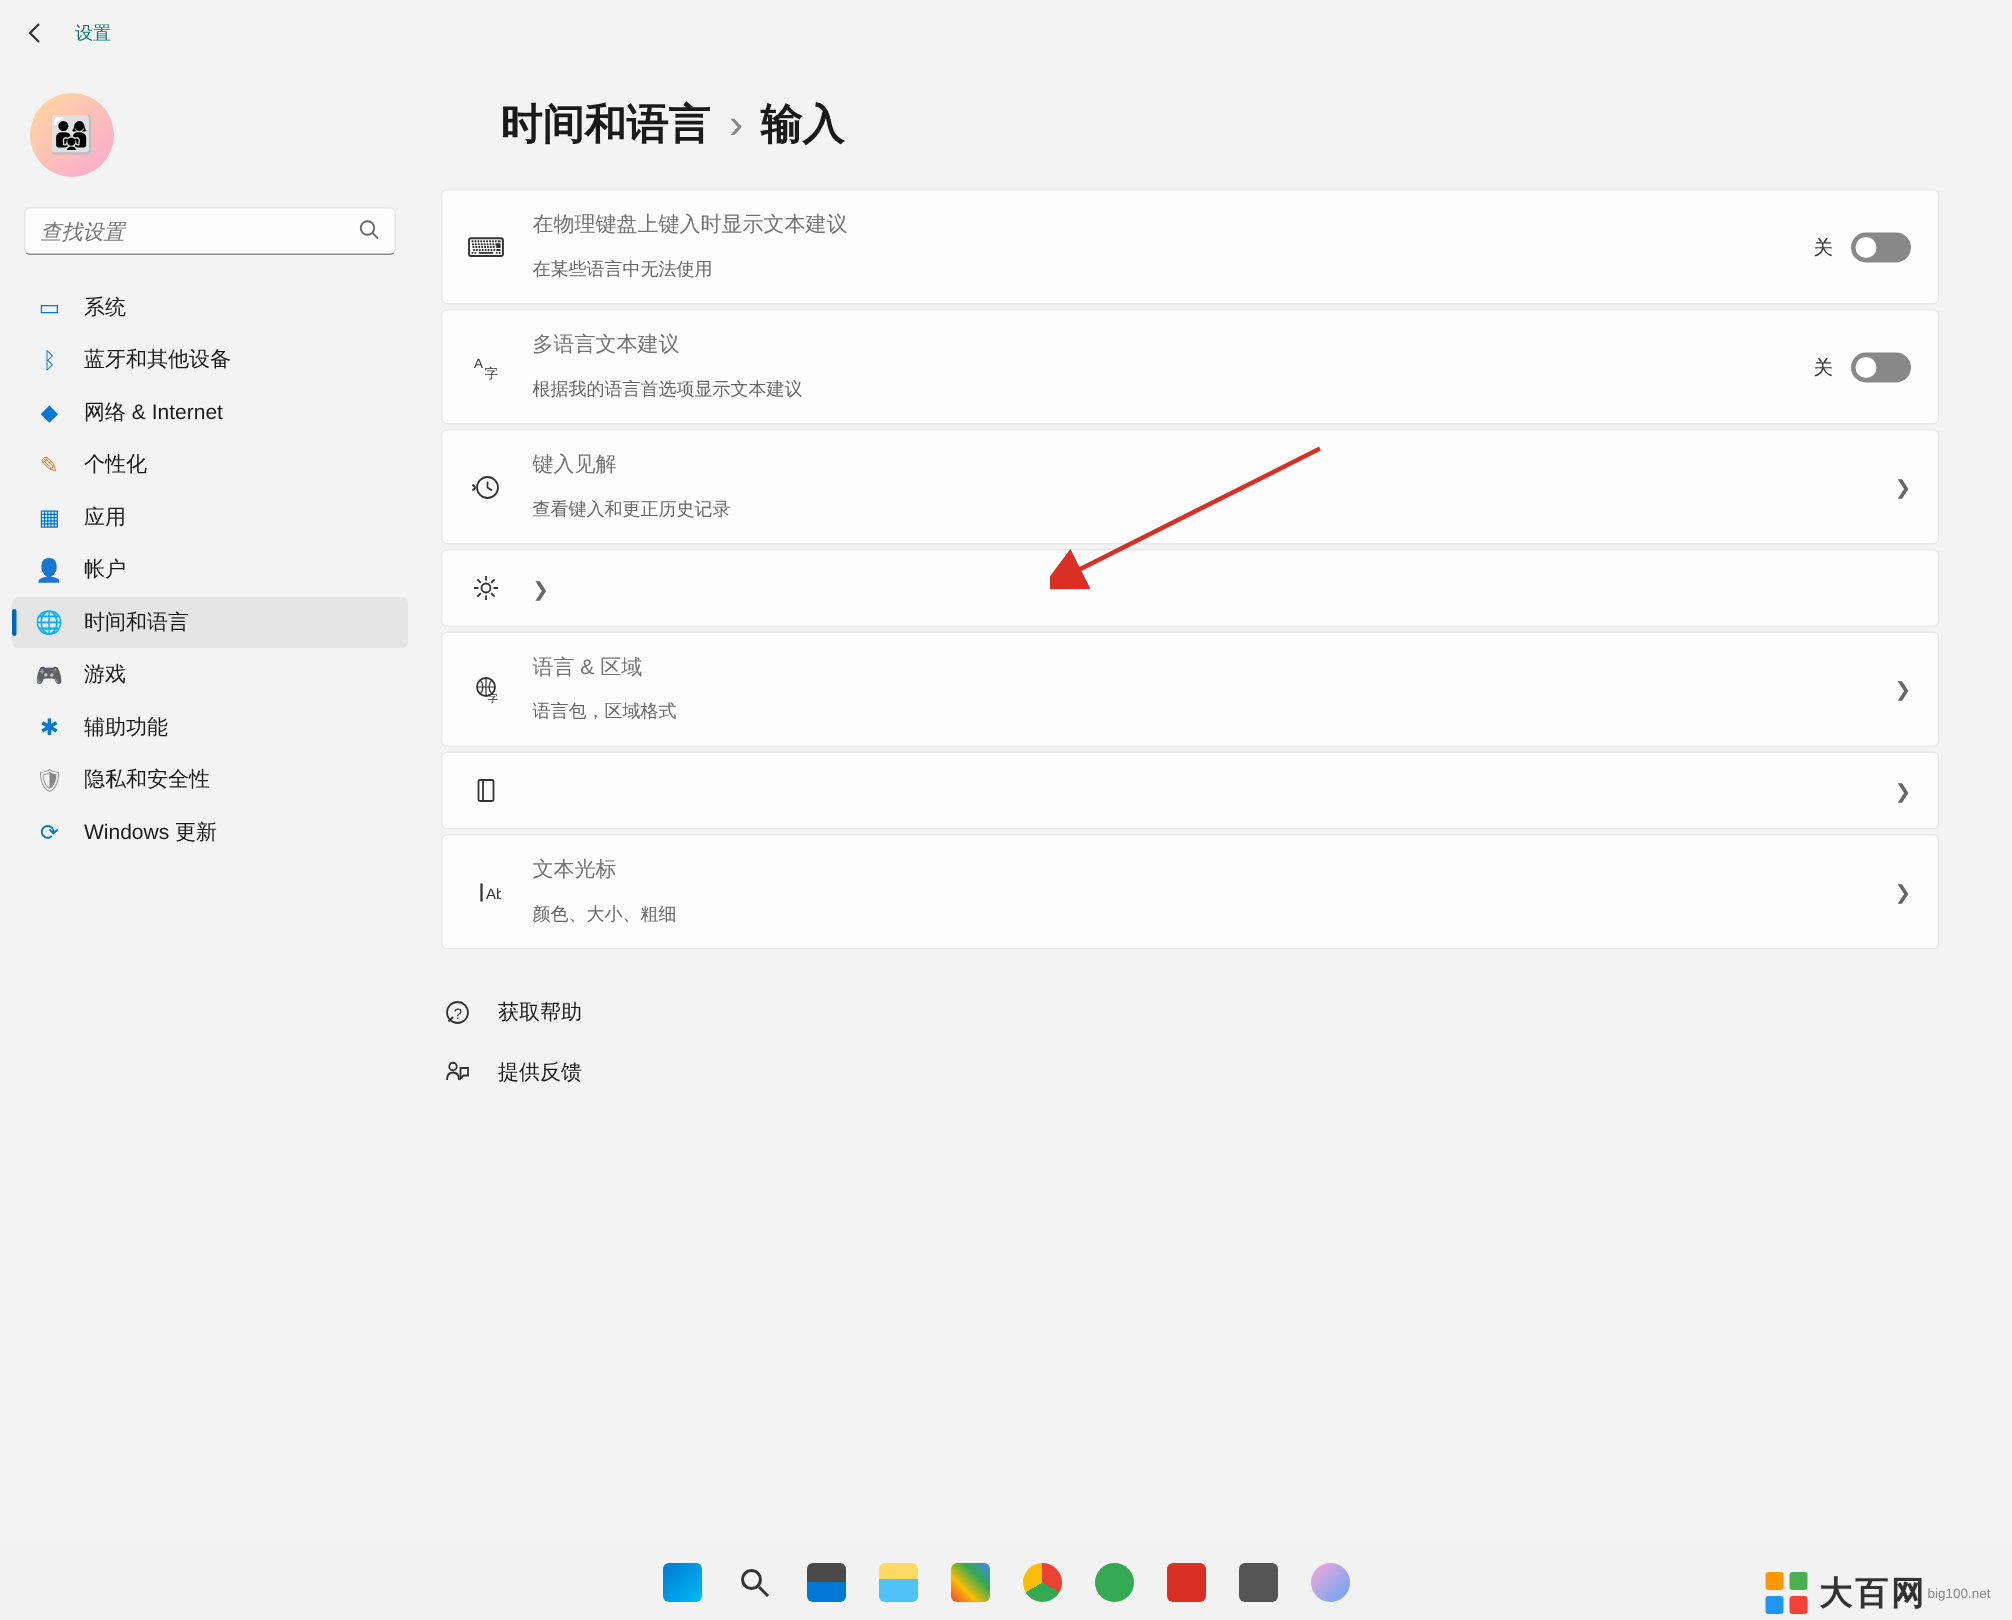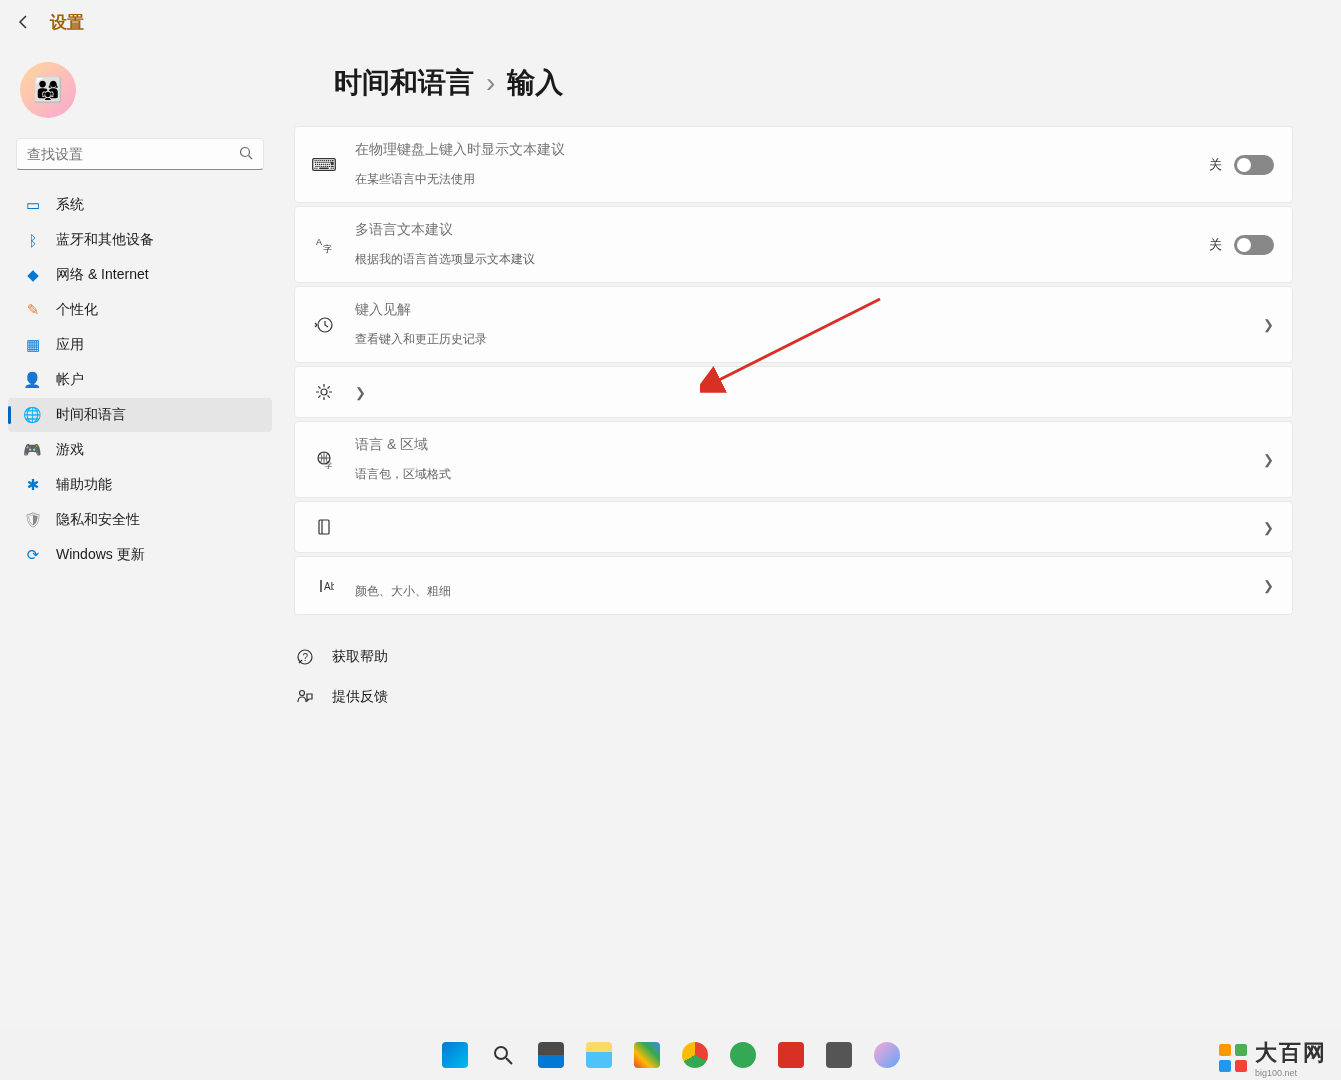--- a/index.html
+++ b/index.html
@@ -1,29 +1,29 @@
 <!DOCTYPE html>
 <html><head>
   <meta charset="utf-8">
   <style>
     * { margin: 0; padding: 0; box-sizing: border-box; font-family: "Segoe UI", "Microsoft YaHei", sans-serif; }
     body { background: #f3f3f3; width: 1341px; height: 1080px; overflow: hidden; position: relative; }
     
     .title-bar { height: 44px; display: flex; align-items: center; padding-left: 14px; gap: 16px; }
     .back-btn { width: 20px; height: 20px; display: flex; align-items: center; justify-content: center; cursor: pointer; }
-    .title-text { font-size: 17px; color: #a16207; font-weight: bold; }
+    .title-text { font-size: 12px; color: #0f766e; }
     
     .main-container { display: flex; height: calc(100% - 44px); }
     
     .sidebar { width: 280px; padding: 10px 4px; }
     .avatar-area { padding: 8px 16px 20px; }
     .avatar { width: 56px; height: 56px; border-radius: 50%; background: linear-gradient(135deg, #ffd89b, #f9a8d4); display: flex; align-items: center; justify-content: center; font-size: 24px; }
     
     .search-box { margin: 0 12px 18px; background: #fdfdfd; border: 1px solid #e5e5e5; border-radius: 4px; height: 32px; display: flex; align-items: center; padding: 0 10px; border-bottom: 1px solid #888; }
-    .search-input { flex: 1; border: none; outline: none; background: transparent; font-size: 14px; color: #666; }
+    .search-input { flex: 1; border: none; outline: none; background: transparent; font-size: 14px; color: #666; font-style: italic; }
     .search-icon { color: #666; font-size: 14px; }
     
     .nav-item { display: flex; align-items: center; padding: 8px 16px; margin: 1px 4px; border-radius: 4px; cursor: pointer; gap: 14px; font-size: 14px; color: #1a1a1a; }
     .nav-item.active { background: #e5e5e5; position: relative; }
     .nav-item.active::before { content: ''; position: absolute; left: 0; top: 8px; bottom: 8px; width: 3px; background: #0067c0; border-radius: 2px; }
     .nav-icon { width: 18px; height: 18px; display: flex; align-items: center; justify-content: center; font-size: 15px; }
     
     .content { flex: 1; padding: 20px 48px 20px 14px; overflow-y: auto; }
     
     .breadcrumb { font-size: 28px; font-weight: 600; color: #1a1a1a; margin-bottom: 24px; padding-left: 40px; display: flex; align-items: center; gap: 12px; }
@@ -47,21 +47,21 @@
     .help-icon { width: 18px; height: 18px; display: flex; align-items: center; justify-content: center; color: #333; }
     
     .arrow-annotation { position: absolute; left: 420px; top: 250px; pointer-events: none; z-index: 100; }
     
     .taskbar { position: absolute; bottom: 0; left: 0; right: 0; height: 50px; background: rgba(243,243,243,0.05); display: flex; align-items: center; justify-content: center; gap: 6px; }
     .taskbar-item { width: 42px; height: 42px; display: flex; align-items: center; justify-content: center; border-radius: 4px; cursor: pointer; }
     .taskbar-icon { width: 26px; height: 26px; border-radius: 4px; }
     
     .watermark { position: absolute; right: 14px; bottom: 2px; display: flex; align-items: center; gap: 6px; font-size: 13px; }
     .watermark-logo { width: 32px; height: 32px; }
-    .watermark-text { display: flex; flex-direction: column; }
+    .watermark-text { display: flex; flex-direction: row; align-items: center; }
     .watermark-main { font-size: 22px; font-weight: bold; color: #333; letter-spacing: 2px; }
     .watermark-sub { font-size: 9px; color: #888; }
     
     .content-area-wrapper { position: relative; }
   </style>
 </head>
 <body>
 
 <div class="title-bar">
   <div class="back-btn">
@@ -223,20 +223,21 @@
     </div>
 
     <div class="setting-card">
       <span class="card-icon">
         <svg width="20" height="20" viewBox="0 0 20 20">
             <line x1="7" y1="4" x2="7" y2="16" stroke="#333" stroke-width="1.5"></line>
             <text x="10" y="14" font-size="10" fill="#333">Ab</text>
           </svg>
       </span>
       <div class="card-text">
+        <div class="card-title">文本光标</div>
         <div class="card-subtitle">颜色、大小、粗细</div>
       </div>
       <span class="chevron">❯</span>
     </div>
 
     <div style="height:16px"></div>
 
     <div class="help-link">
       <span class="help-icon">
         <svg width="18" height="18" viewBox="0 0 18 18">

